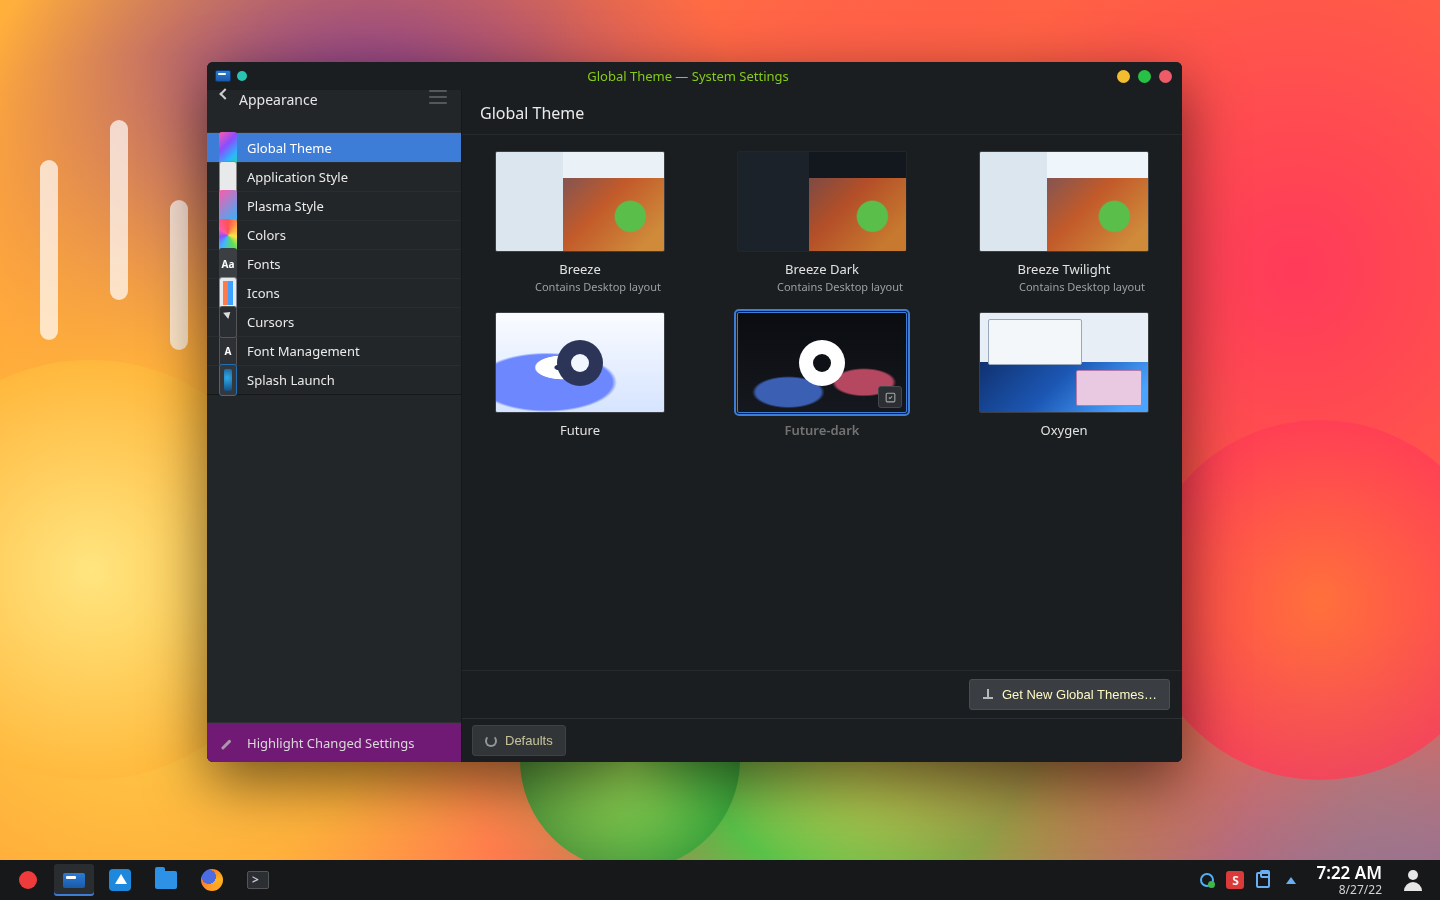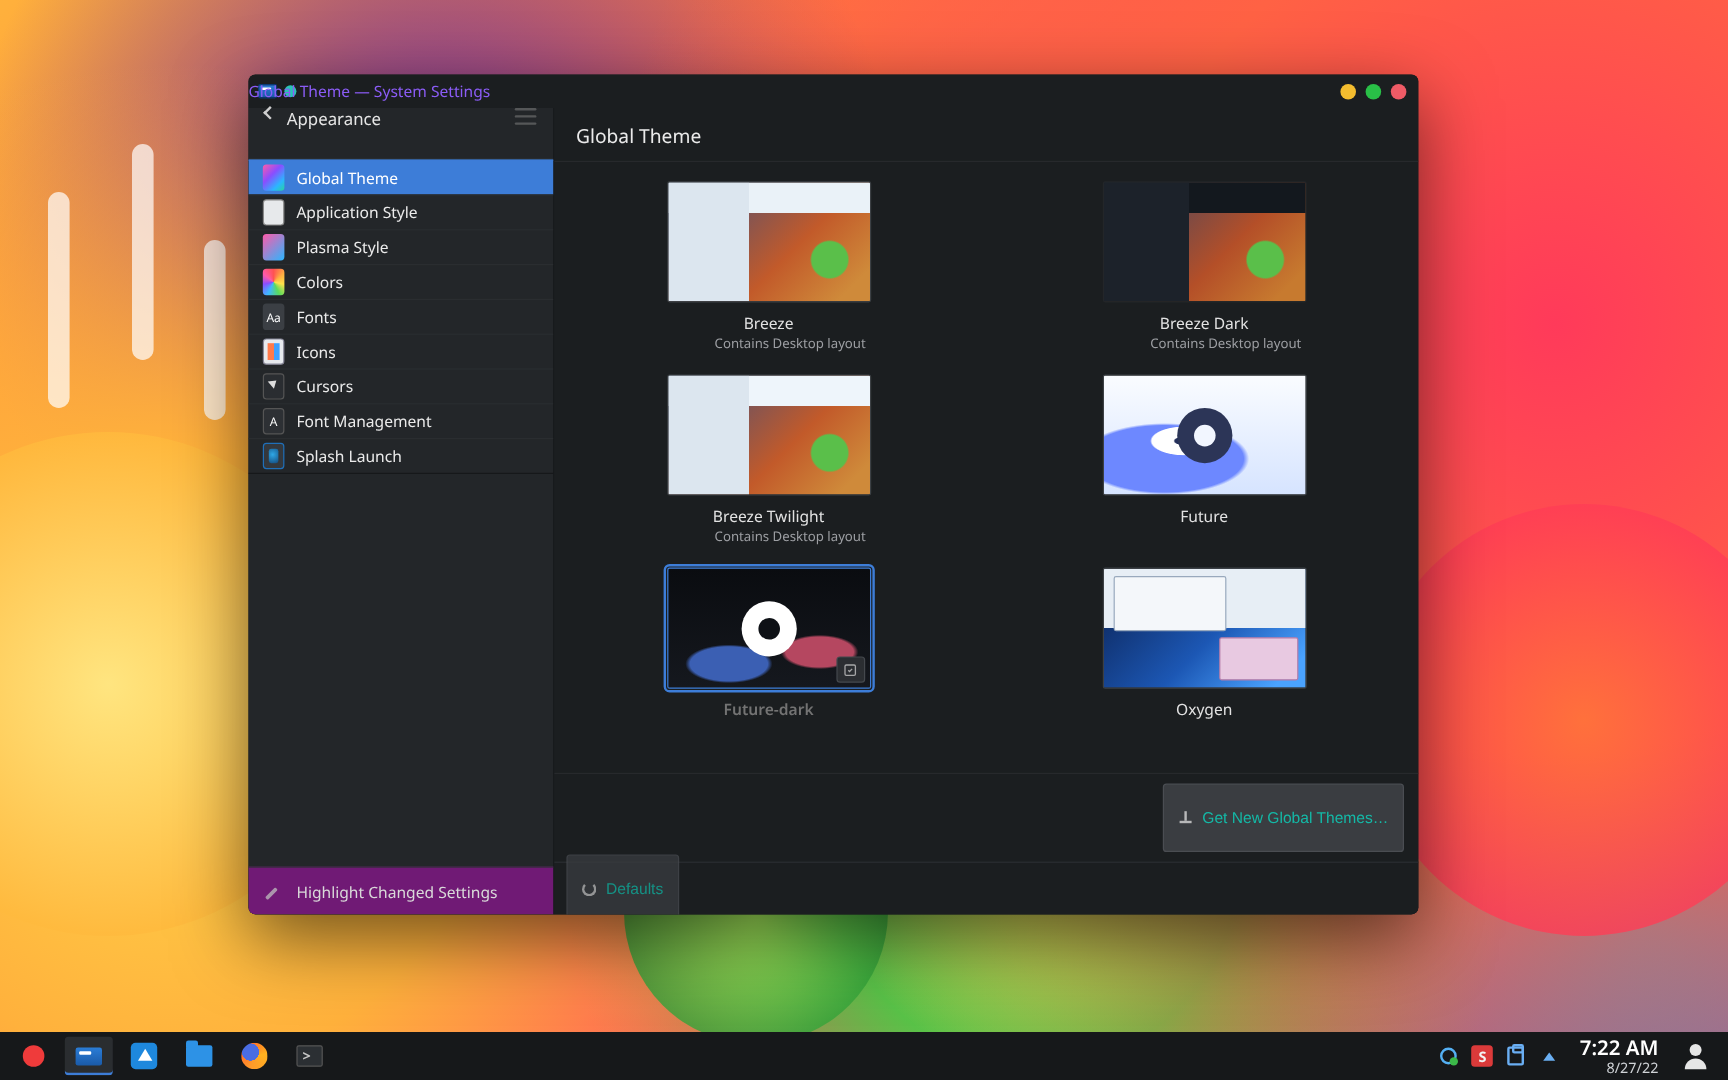--- a/index.html
+++ b/index.html
@@ -44,42 +44,42 @@
     display: flex; align-items: center;
     background: #1b1e20;
     position: relative;
     font-size: 13px;
   }
   .titlebar .left { display:flex; align-items:center; gap:6px; padding-left:8px;}
   .appicon { width:16px; height:12px; background:linear-gradient(#2a7cd6,#1a5aa8); border-radius:2px; border:1px solid #0a3a78; position:relative;}
   .appicon::after{content:"";position:absolute;left:2px;top:2px;width:8px;height:2px;background:#fff;border-radius:1px;}
   .pin-dot { width:10px; height:10px; border-radius:50%; background:#29c3b3; }
   .titlebar .center {
-    position:absolute; left:0; right:13px; pointer-events:none;
-    color:#8b5cf6;
+    position:absolute; left:0; right:13px; text-align:center; pointer-events:none;
+    color:#84cc16;
   }
   .win-buttons { margin-left:auto; display:flex; gap:8px; padding-right:10px; }
   .win-btn { width:13px; height:13px; border-radius:50%; }
   .win-btn.min { background:#f4bd2f; }
   .win-btn.max { background:#29c047; }
   .win-btn.close { background:#ef5b66; }
 
   .body { flex:1; display:flex; min-height:0; }
 
   
   .sidebar { width:255px; background:#232629; display:flex; flex-direction:column; border-right:1px solid #16181a; }
   .crumb { height:42px; display:flex; align-items:flex-start; gap:10px; padding:0 14px; font-size:14px; color:#e6e6e6; position:relative;}
   .crumb .chev { width:8px; height:8px; border-left:2px solid #cfcfcf; border-bottom:2px solid #cfcfcf; transform:rotate(45deg); }
   .crumb .menu-icon { margin-left:auto; width:18px; height:14px; position:relative; opacity:.5;}
   .crumb .menu-icon::before,.crumb .menu-icon::after,.crumb .menu-icon span{content:"";position:absolute;left:0;right:0;height:2px;background:#888;border-radius:1px;}
   .crumb .menu-icon::before{top:0;} .crumb .menu-icon span{top:6px;} .crumb .menu-icon::after{top:12px;}
   .nav { list-style:none; font-size:13px; border-top:1px solid #2d3134; border-bottom:1px solid #16181a; }
   .nav li { height:29px; display:flex; align-items:center; gap:10px; padding:0 12px 0 12px; border-top:1px solid #2a2d30; cursor:default; }
   .nav li.active { background:#3d7dd8; color:#fff; border-top-color:#3d7dd8; }
-  .nav li .navicon { width:18px; height:22px; flex:none; border-radius:3px; display:flex; align-items:center; justify-content:center; font-size:10px; font-weight:normal; color:#fff;}
+  .nav li .navicon { width:18px; height:32px; flex:none; border-radius:3px; display:flex; align-items:center; justify-content:center; font-size:10px; font-weight:bold; color:#fff;}
   .ic-global{background:linear-gradient(135deg,#ff5aa9 0%,#8a4dff 40%,#2bb6ff 75%,#29d39b 100%);}
   .ic-appstyle{background:#e7e9eb;border:1px solid #888;}
   .ic-plasma{background:linear-gradient(135deg,#ff5aa9,#2bb6ff);}
   .ic-colors{background:conic-gradient(#ff5252,#ffb142,#ffe24b,#5bdc5b,#3fb7ff,#8a4dff,#ff5aa9,#ff5252);border-radius:50%;}
   .ic-windowdec{background:#dfe3e8;border:1px solid #8fa3b8;position:relative;}
   .ic-windowdec::before{content:"";position:absolute;left:0;right:0;top:0;height:5px;background:#4285d6;}
   .ic-fonts{background:#3b3f44;color:#e4e4e4;}
   .ic-icons{background:#e7eaee;border:1px solid #889;position:relative;}
   .ic-icons::before{content:"";position:absolute;inset:3px;background:linear-gradient(90deg,#ff7a4a 50%,#3fa1ff 50%);}
   .ic-cursors{background:#2a2d31;border:1px solid #555;position:relative;}
@@ -91,21 +91,21 @@
   .ic-splash::before{content:"";position:absolute;inset:4px;background:radial-gradient(circle at 40% 40%,#2fa8e6,#134a7e);border-radius:2px;}
 
   .sidebar-footer { margin-top:auto; border-top:1px solid #2c2f33; background:#701a75; height:40px; display:flex; align-items:center; gap:10px; padding:0 14px; font-size:13px; color:#d9d9d9;}
   .sidebar-footer .pen { width:16px; height:16px; position:relative; opacity:.75;}
   .sidebar-footer .pen::before{content:"";position:absolute;left:2px;bottom:1px;width:12px;height:3px;background:#bfbfbf;transform:rotate(-45deg);transform-origin:left bottom;border-radius:1px;}
 
   
   .main { flex:1; display:flex; flex-direction:column; background:#1b1e20; }
   .main-header { padding:12px 18px 10px; font-size:16px; color:#eaeaea; border-bottom:1px solid #27292c;}
   .grid-area { flex:1; padding:16px 20px; overflow:auto; }
-  .grid { display:grid; grid-template-columns: repeat(2, 1fr); column-gap:46px; row-gap:18px; }
+  .grid { display:grid; grid-template-columns: repeat(3, 1fr); column-gap:46px; row-gap:18px; }
   .card { display:flex; flex-direction:column; align-items:center; width:190px; margin:0 auto;}
   .thumb { width:170px; height:101px; border-radius:2px; background:#333; border:1px solid #3c4044; position:relative; overflow:hidden; }
   .thumb.selected { outline:2px solid #3d7dd8; outline-offset:1px; border-color:#3d7dd8; }
   .thumb .info-btn { position:absolute; right:4px; bottom:4px; width:24px; height:22px; background:#2b2e32; border:1px solid #44484d; border-radius:3px; display:flex; align-items:center; justify-content:center; }
   .thumb .info-btn svg{width:13px;height:13px;opacity:.75;}
   .card .label { margin-top:8px; font-size:13px; color:#e2e2e2; text-align:center;}
   .card.selected .label { color:#737373; font-weight:600; }
   .card .sublabel { font-size:11px; color:#9d9fa3; text-align:center; margin-top:1px;margin-left:36px;}
 
   
@@ -146,21 +146,21 @@
   .th-future-dark .disc::after{background:#0e1116;}
   .th-oxygen { background:
       linear-gradient(180deg,#e7eef5 0 50%,transparent 50%),
       linear-gradient(135deg,#0a1f4e,#1c57b4 55%,#4aa3ff 90%);
       position:relative;
   }
   .th-oxygen::before{content:"";position:absolute;left:8px;top:6px;width:92px;height:44px;background:#f4f7fa;border:1px solid #99a9bd;border-radius:2px;}
   .th-oxygen::after{content:"";position:absolute;right:6px;bottom:6px;width:64px;height:34px;background:#e8c9e1;border:1px solid #b47ba8;border-radius:2px;}
 
   .action-row { display:flex; justify-content:flex-end; padding:8px 12px; border-top:1px solid #27292c;}
-  .btn { background:#3a3d41; color:#14b8a6; border:1px solid #4a4d52; border-radius:3px; padding:20px 12px; font-size:13px; display:inline-flex; align-items:center; gap:8px;}
+  .btn { background:#3a3d41; color:#fef9c3; border:1px solid #4a4d52; border-radius:3px; padding:7px 12px; font-size:13px; display:inline-flex; align-items:center; gap:8px;}
   .btn.disabled { opacity:.75; }
   .btn .dl-icon{width:12px;height:12px;position:relative;opacity:.8;}
   .btn .dl-icon::before{content:"";position:absolute;left:5px;top:0;width:2px;height:8px;background:#d7d7d7;}
   .btn .dl-icon::after{content:"";position:absolute;left:1px;top:6px;width:10px;height:2px;border-bottom:2px solid #d7d7d7;}
   .footer-row { height:44px; border-top:1px solid #2b2e32; background:#1b1e20; display:flex; align-items:center; padding:0 10px; }
   .footer-row .btn { background:#3a3d41; }
   .footer-row .reset-icon{width:12px;height:12px;border:2px solid #bdbdbd;border-top-color:transparent;border-radius:50%;position:relative;}
   
   
   .taskbar {

